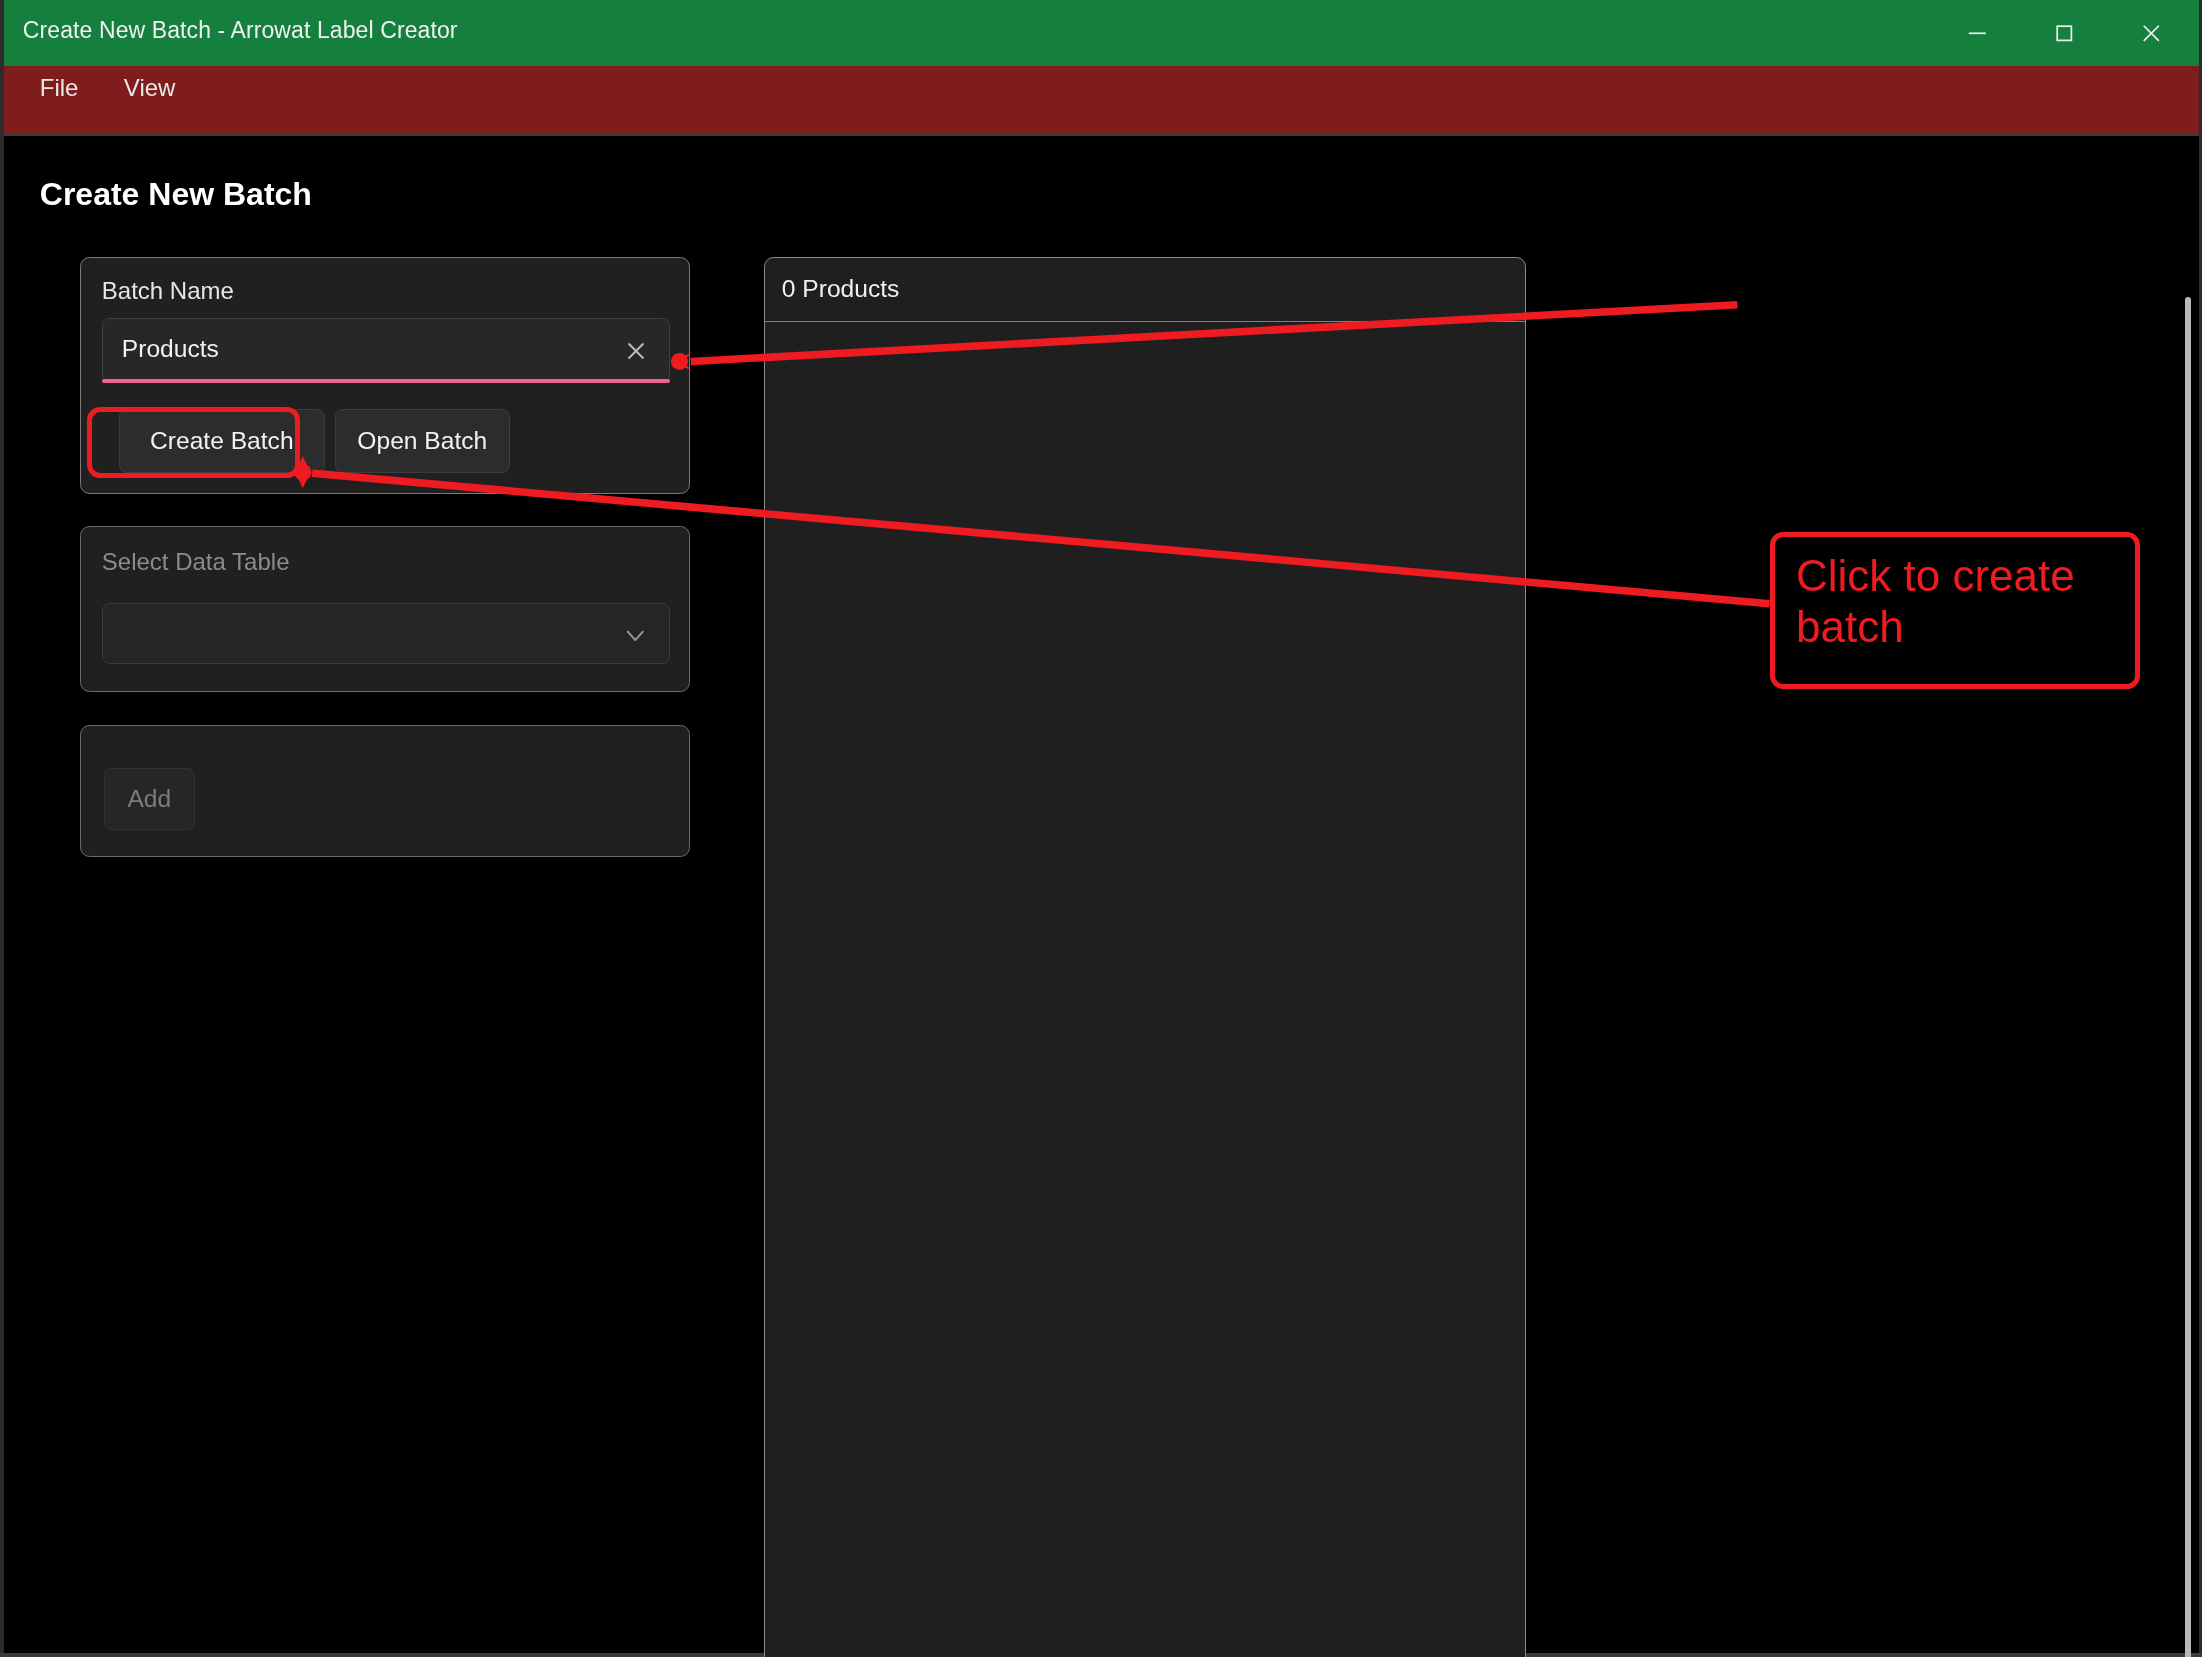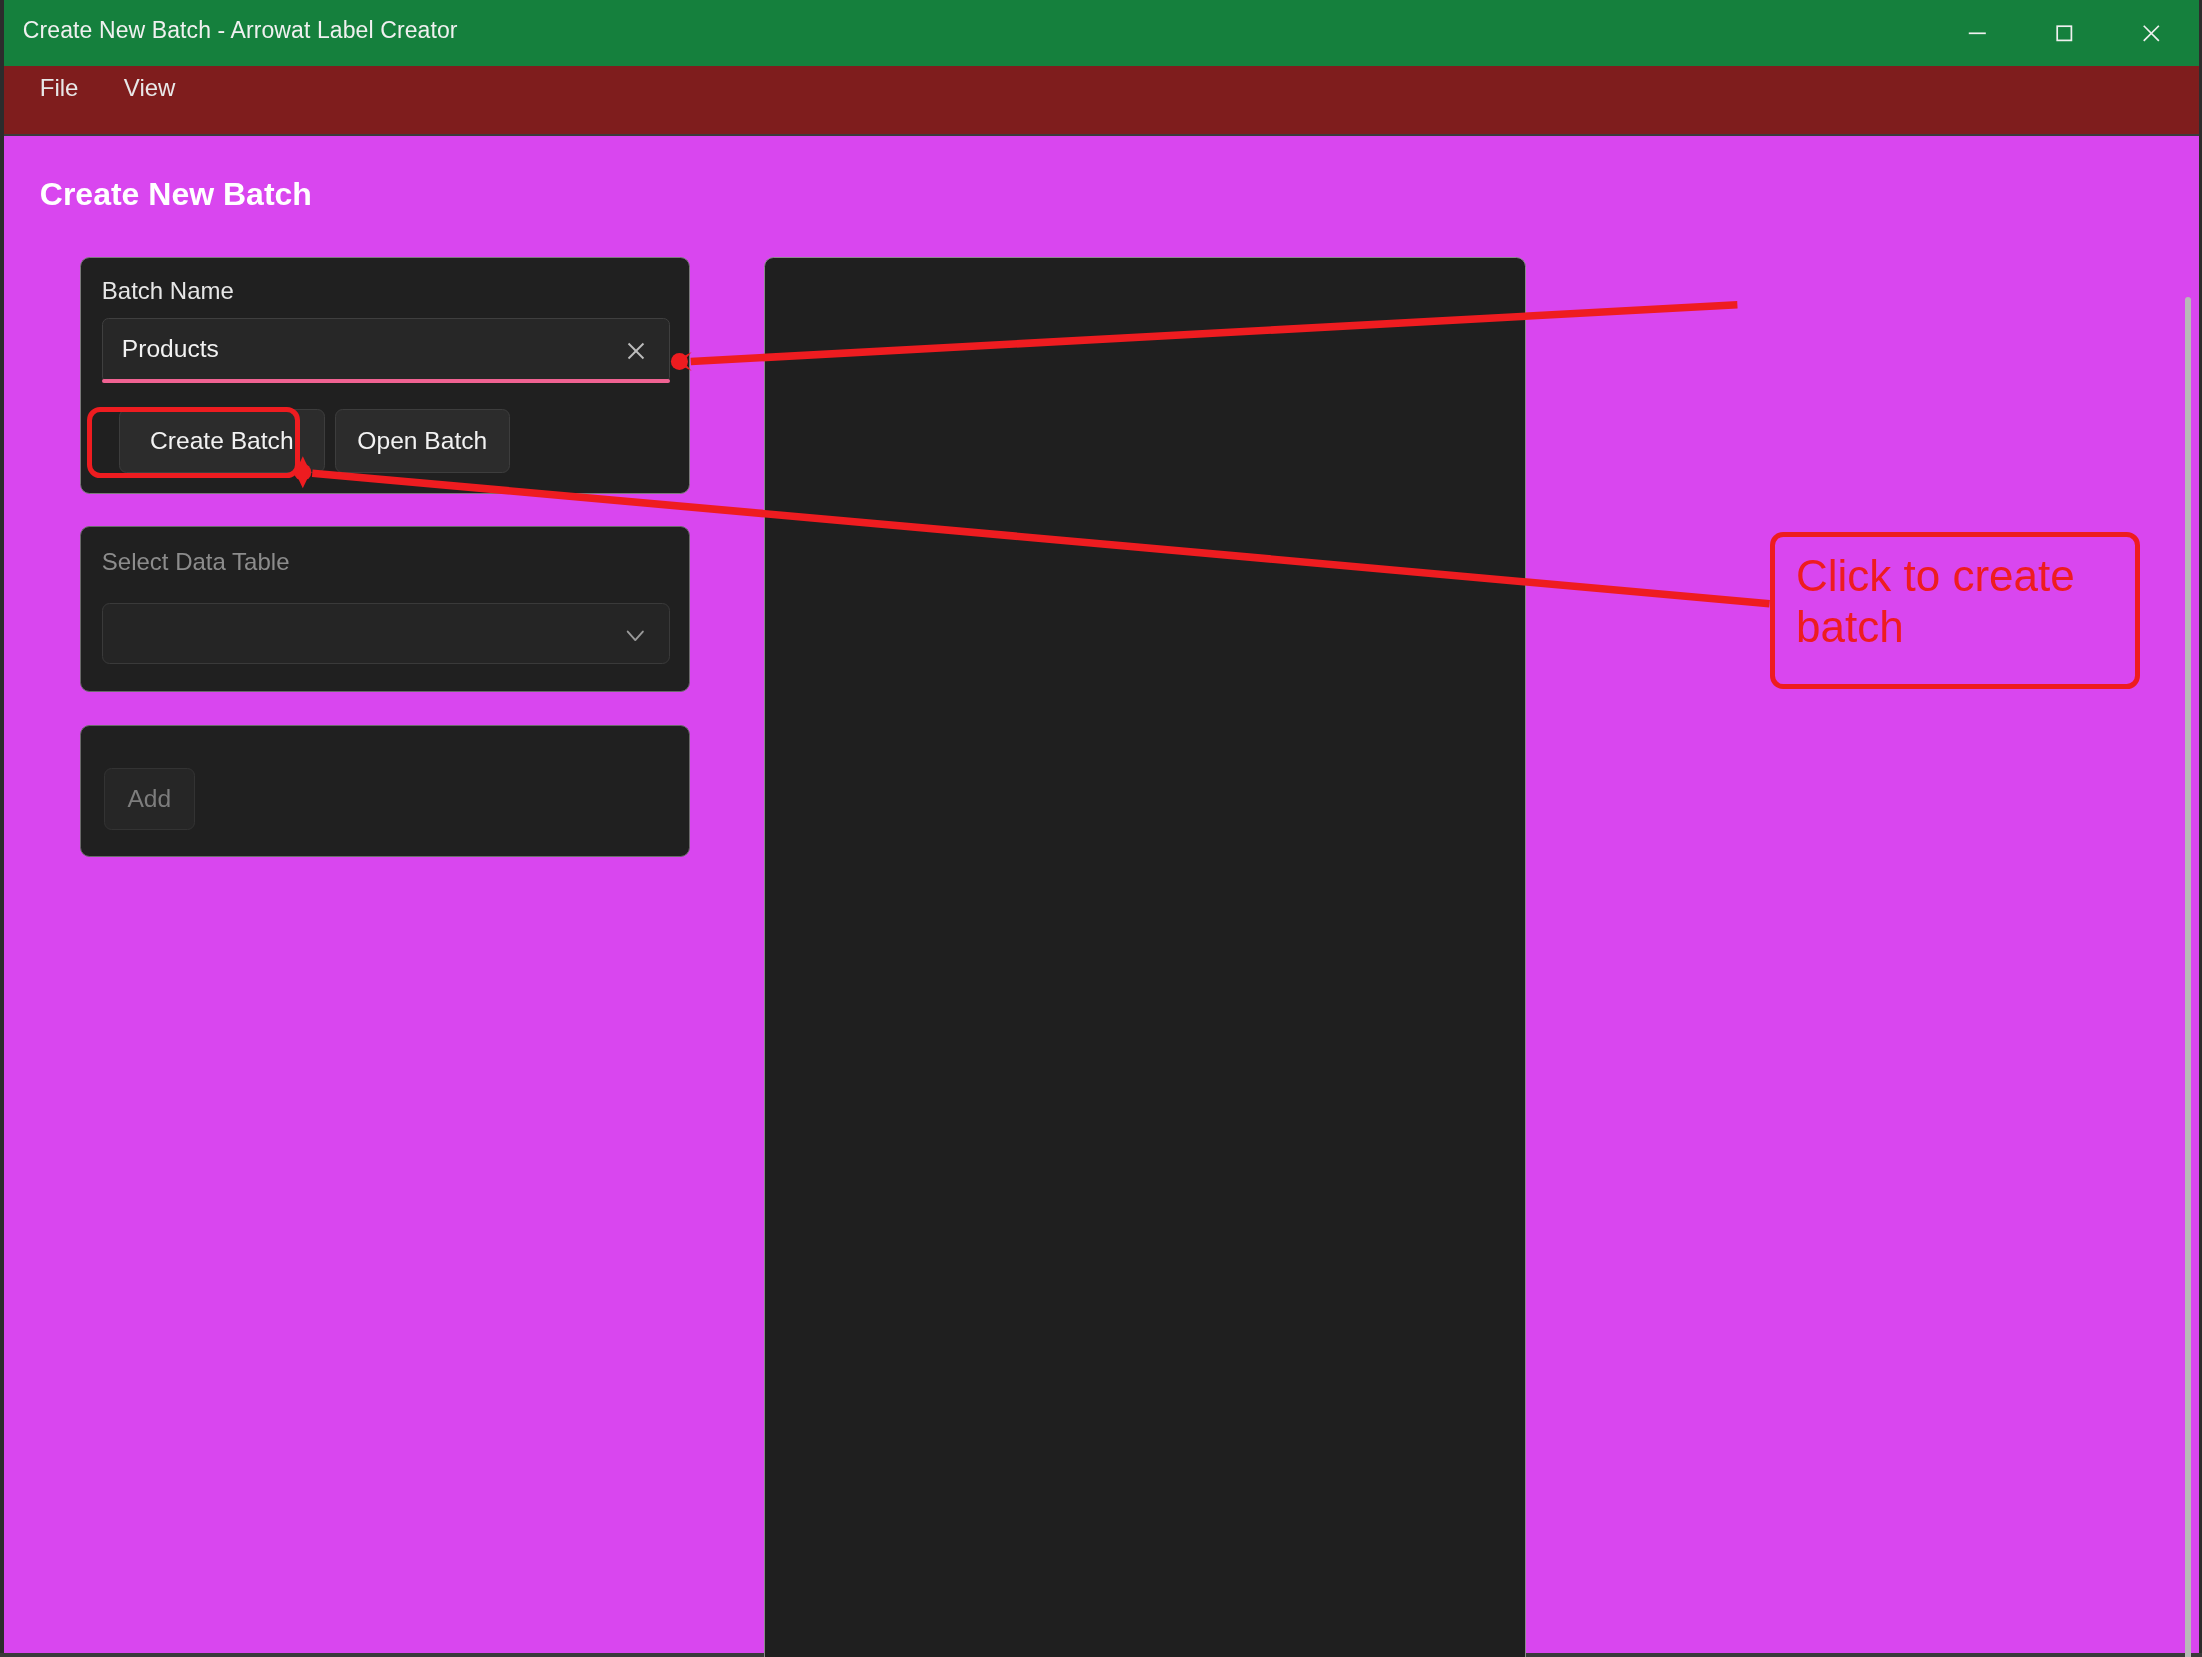--- a/index.html
+++ b/index.html
@@ -91,21 +91,21 @@
     left: 3.8px; top: 134px;
     width: 2195px; height: 1.9px;
     background: #3b3b3b;
   }
 
   
   .content {
     position: absolute;
     left: 3.8px; top: 136px;
     width: 2195px; height: 1517px;
-    background: #d946ef;
+    background: #000000;
   }
 
   .page-title {
     position: absolute;
     left: 36px; top: 40px;
     font-size: 32px;
     font-weight: bold;
     color: #ffffff;
   }
 
@@ -337,20 +337,23 @@
           <polyline points="5,9 13,18 21,9" fill="none" stroke="#9a9a9a" stroke-width="2" stroke-linecap="round" stroke-linejoin="round"></polyline>
         </svg>
       </div>
     </div>
 
     <div class="card card-add">
       <div class="btn btn-add btn-disabled">Add</div>
     </div>
 
     <div class="products-panel">
+      <div class="products-header">
+        <div class="products-count">0 Products</div>
+      </div>
       <div class="products-body"></div>
     </div>
 
     <div class="vscroll"></div>
   </div>
 
   <div class="annot-layer">
 
     <svg class="annot-svg" viewBox="0 0 2327 1751">
 

